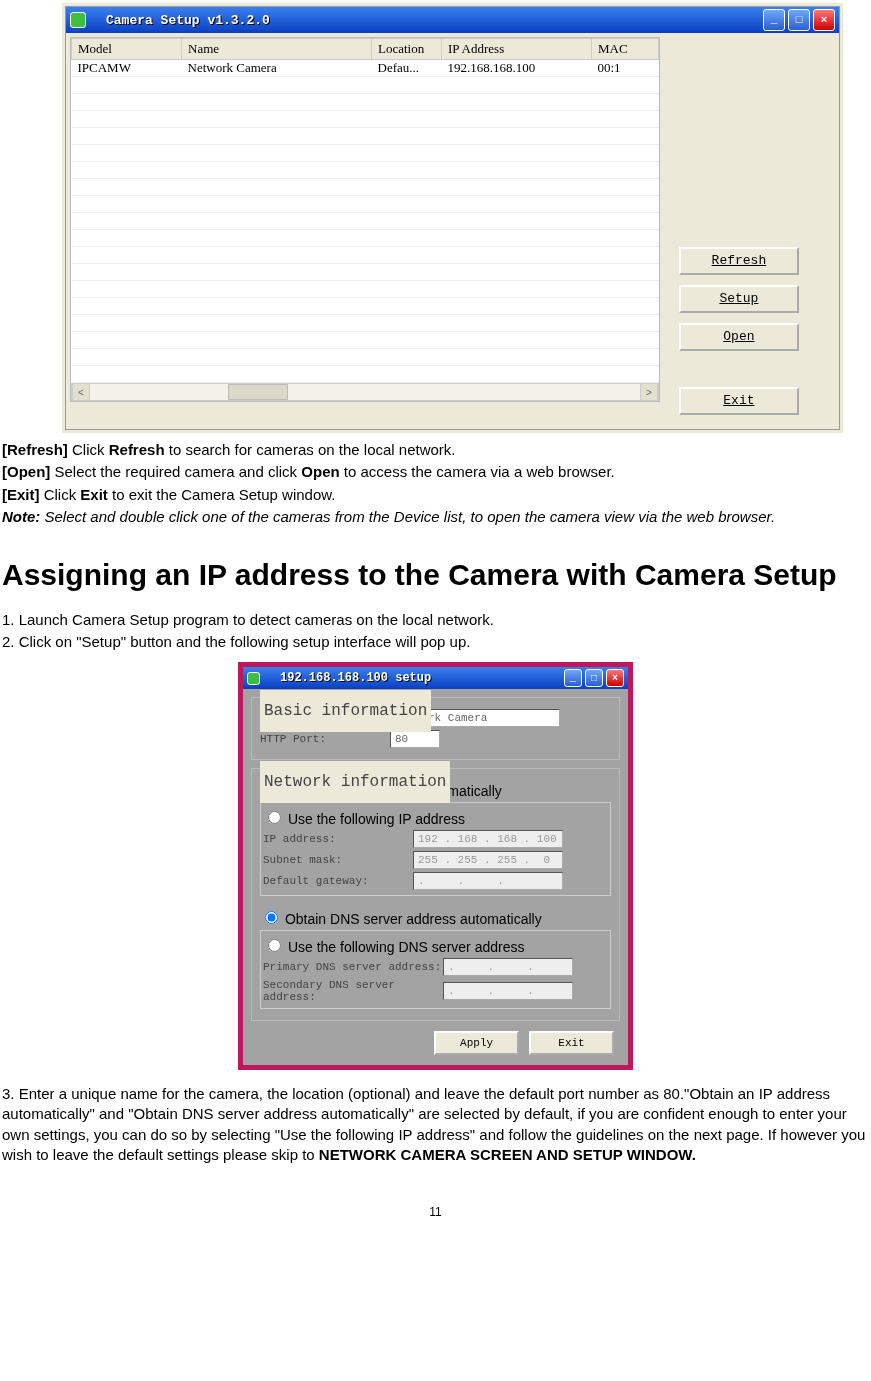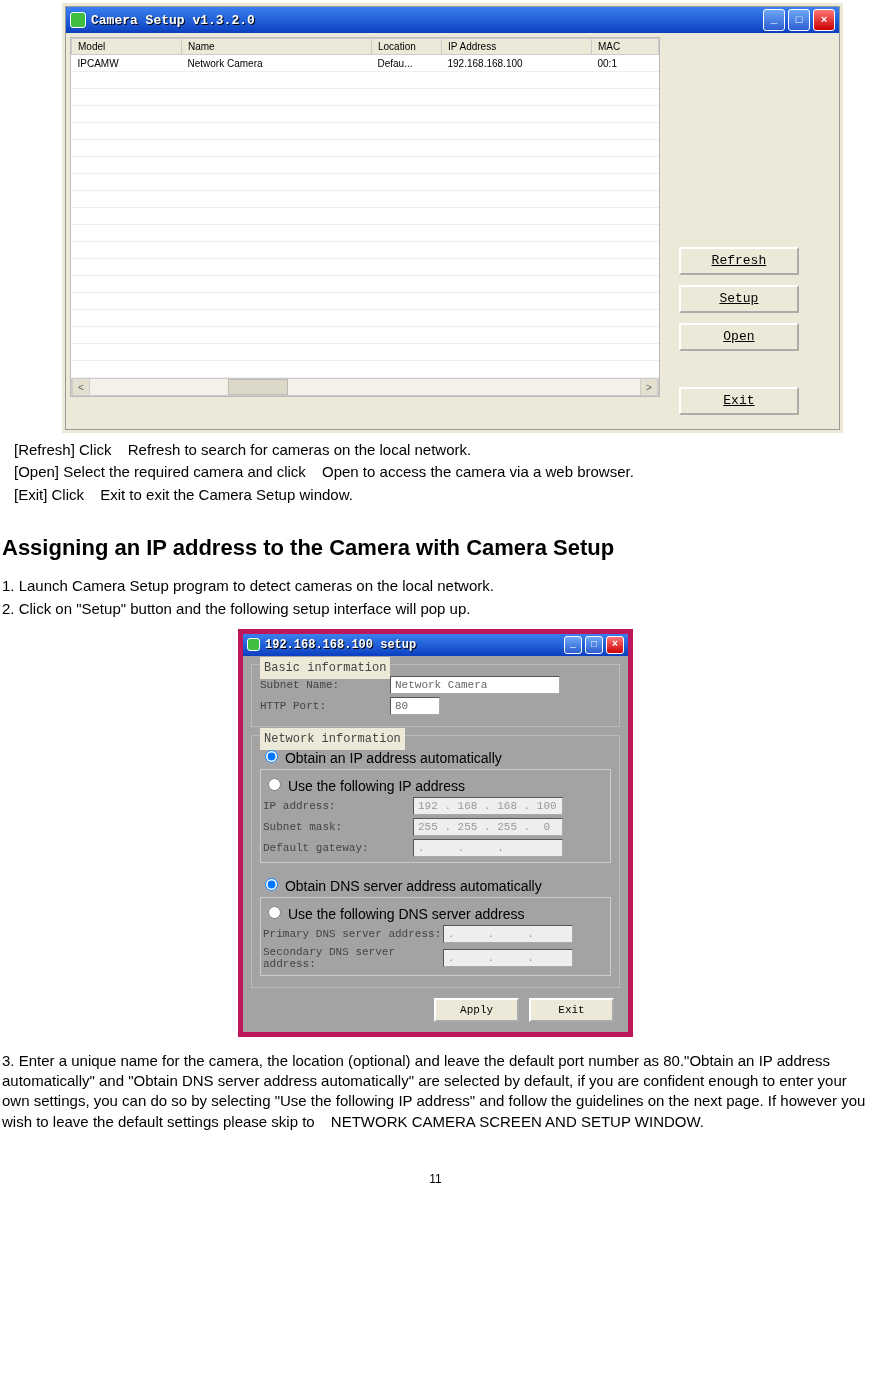--- a/index.html
+++ b/index.html
@@ -26,42 +26,42 @@
     align-items: center;
     justify-content: space-between;
     height: 26px;
     padding: 0 4px 0 4px;
     background: linear-gradient(#3a80f0, #0a3fc0);
     color: #fff;
     font-family: "Courier New", monospace;
     font-weight: bold;
     font-size: 13px;
   }
-  .win-title .ttl { display:flex; align-items:center; gap:5px; text-shadow:1px 1px 0 #000;}
+  .win-title .ttl { display:flex; align-items:center; gap:20px; text-shadow:1px 1px 0 #000;}
   .win-title .appicon {
     width:16px;height:16px;border-radius:3px;background:#3fbf3f;border:1px solid #fff;display:inline-block;
   }
   .win-buttons { display:flex; gap:3px; }
   .win-btn {
     width:22px;height:22px;border:1px solid #fff;border-radius:3px;
     background: linear-gradient(#6ea8f7,#2c5ed0);
     display:flex;align-items:center;justify-content:center;font-size:11px;color:#fff;font-weight:bold;
   }
   .win-btn.close { background: linear-gradient(#f77,#c00); }
   .win-body { padding:4px; }
 
   
   .camtable {
     width:590px;
     background:#fff;
     border:1px solid #bbb;
     display:inline-block;
     vertical-align:top;
   }
-  .camtable table { width:100%; border-collapse:collapse; font-family:Liberation Sans, sans-serif; font-size:10px;}
+  .camtable table { width:100%; border-collapse:collapse; font-family:Liberation Serif, serif; font-size:13px;}
   .camtable th {
     background:#ece9d8;
     border:1px solid #ccc;
     text-align:left;
     padding:2px 6px;
     font-weight:normal;
   }
   .camtable td { padding:0 6px; height:17px; border-bottom:1px solid #eee;}
   .camtable tr.blank td { color:transparent; }
   .scrollbar-h {
@@ -82,37 +82,37 @@
   }
   .btn3d {
     display:block;width:120px;height:28px;margin-bottom:10px;
     background:#ece9d8;border:2px outset #fff;color:#000;
     font-family:"Courier New",monospace;font-size:13px;text-align:center;line-height:24px;
     text-decoration:underline;text-decoration-color:#000;
   }
 
   
   .doc { padding: 0 2px; font-size:15px; line-height:1.35; }
-  .doc b { font-weight:normal;margin-left:12px; }
+  .doc b { font-weight:bold; }
   .doc i { font-style:italic; }
-  .doc h2 { font-size:22px; font-weight:bold; margin:28px 0 14px; }
+  .doc h2 { font-size:30px; font-weight:bold; margin:28px 0 14px; }
   .doc .step { margin:2px 0;}
 
   
   .win2 {
     width:395px;border:5px solid #be185d;background:#a3a3a3;margin:10px auto 14px auto;
   }
   .win2 .win-title { font-size:12px;height:22px; }
   .win2 .win-btn { width:18px;height:18px;font-size:10px;}
   .grp {
     border:1px solid #bbb;margin:8px 8px 4px 8px;padding:8px;position:relative;
   }
   .grp .legend {
-    position:absolute;top:-8px;left:8px;background:#ece9d8;padding:4px 4px;
-    font-family:"Courier New",monospace;font-size:12px;color:#444;
+    position:absolute;top:-8px;left:8px;background:#ece9d8;padding:12px 4px;
+    font-family:"Courier New",monospace;font-size:16px;color:#444;
   }
   .grp .row { display:flex;align-items:center;margin:3px 0;font-family:"Courier New",monospace;font-size:11px;color:#444;}
   .grp .lbl { width:130px;}
   .grp input[type=text] {
     font-family:"Courier New",monospace;font-size:11px;
     height:18px;border:1px inset #aaa;padding:1px 4px;background:#fff;color:#666;
   }
   .grp input[disabled]{ background:#eee;color:#999;}
   .grp .radio { margin:3px 0;}
   .grp fieldset.inner { border:1px solid #ccc;margin:3px 0;padding:2px;}
@@ -304,20 +304,21 @@
         <div style="height:26px"></div>
         <span class="btn3d"><span>Exit</span></span>
       </div>
     </div>
   </div>
 
   <div class="doc">
     <div class="step"><b>[Refresh]</b><span> Click </span><b>Refresh</b><span> to search for cameras on the local network.</span></div>
     <div class="step"><b>[Open]</b><span> Select the required camera and click </span><b>Open</b><span> to access the camera via a web browser.</span></div>
     <div class="step"><b>[Exit]</b><span> Click </span><b>Exit</b><span> to exit the Camera Setup window.</span></div>
+    <div class="step"><i><b>Note:</b><span> Select and double click one of the cameras from the Device list, to open the camera view via the web browser.</span></i></div>
 
     <h2>Assigning an IP address to the Camera with Camera Setup</h2>
 
     <div class="step">1. Launch Camera Setup program to detect cameras on the local network.</div>
     <div class="step">2. Click on "Setup" button and the following setup interface will pop up.</div>
   </div>
 
   <div class="win2">
     <div class="win-title">
       <span class="ttl">

